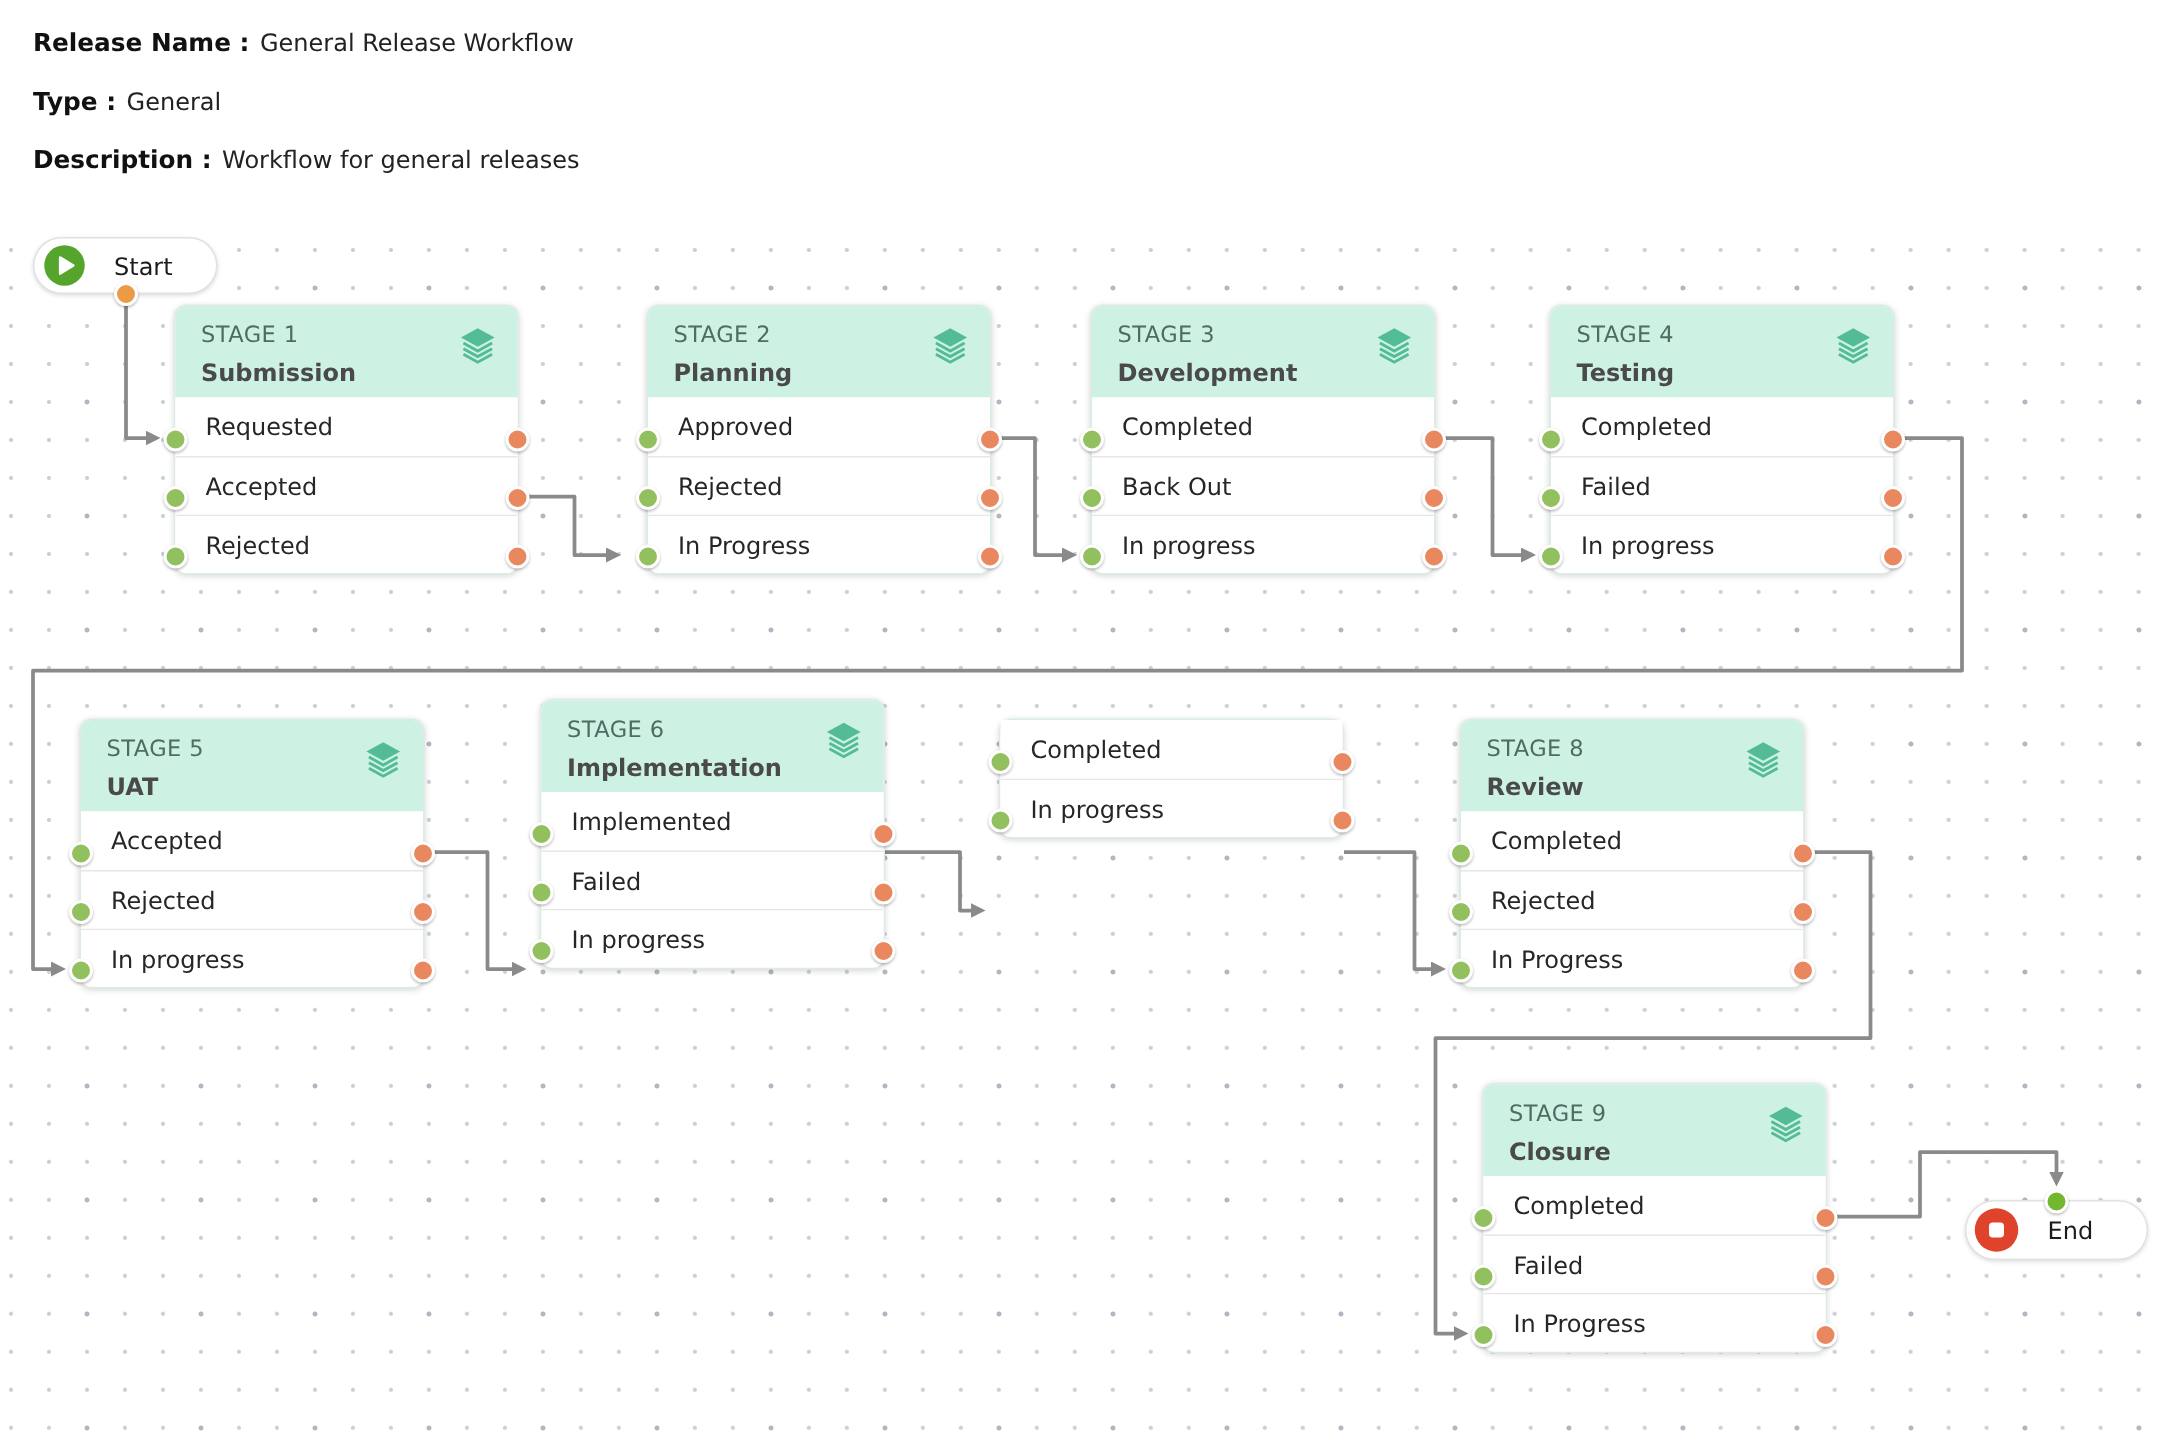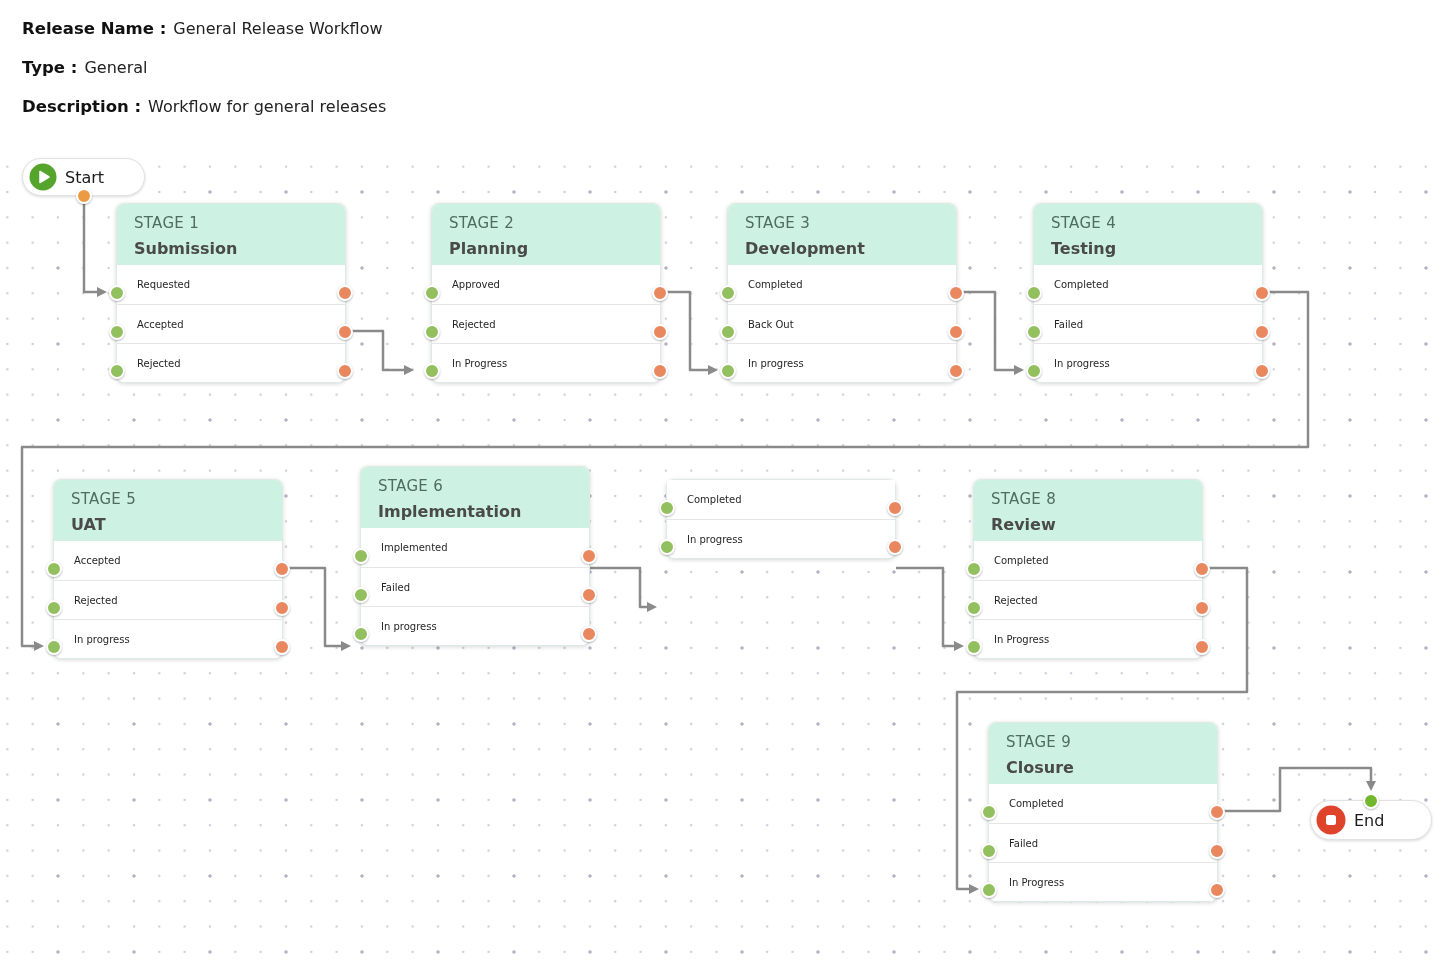--- a/index.html
+++ b/index.html
@@ -24,44 +24,44 @@
   }
   .edges{position:absolute;left:0;top:0;pointer-events:none;}
   .edge{fill:none;stroke:var(--connector,#8a8a8a);stroke-width:2.5px;stroke-linejoin:round;}
   
   .stage{
     position:absolute;width:230px;background:#fff;border:1px solid #dcece4;border-radius:8px;
     box-shadow:0 1px 4px rgba(0,0,0,.16);box-sizing:border-box;
   }
   .stage-header{
     height:61px;background:var(--stage-header-bg,#cdf2e4);border-radius:7px 7px 0 0;
-    display:flex;justify-content:space-between;padding:6px 13px 0 17px;box-sizing:border-box;flex-direction:column;
+    display:flex;justify-content:space-between;padding:6px 13px 0 17px;box-sizing:border-box;
   }
   .stage-label{font-size:15px;line-height:26px;color:var(--stage-label-text,#4d6d62);letter-spacing:.3px;}
   .stage-name{font-size:16px;line-height:25px;font-weight:bold;color:var(--stage-name-text,#4a4a4a);}
   .stage-icon{color:var(--layers-icon,#54bc95);margin-top:6px;}
   .status-row{
     position:relative;height:39px;display:flex;align-items:center;padding-left:20px;background:#fff;
     border-top:1px solid #e6e6e6;box-sizing:border-box;
   }
   .status-row:first-child{border-top:none;}
   .status-row:last-child{border-radius:0 0 7px 7px;}
-  .status-label{font-size:10px;color:var(--status-text,#262626);}
+  .status-label{font-size:16px;color:var(--status-text,#262626);}
   
   .port{
     position:absolute;width:12px;height:12px;border-radius:50%;
     border:2px solid #fff;box-shadow:0 1px 2px rgba(0,0,0,.28);box-sizing:content-box;
   }
   .status-row .port{top:50%;}
   .port-left{left:-8px;background:var(--input-port,#93c05e);}
   .port-right{right:-8px;background:var(--output-port,#e9885f);}
   
   .cap{
     position:absolute;height:38px;background:#fff;border:1px solid #e2e2e2;border-radius:20px;
-    box-shadow:0 1px 3px rgba(0,0,0,.15);display:flex;align-items:center;gap:8px;
+    box-shadow:0 1px 3px rgba(0,0,0,.15);display:flex;align-items:center;gap:19px;
     padding:0 16px 0 6px;box-sizing:border-box;
   }
   .cap .node-label{font-size:16px;color:#1b1b1b;}
   .start-node{left:22px;top:13px;width:123px;}
   .start-node .node-icon{color:var(--play-icon-bg,#55a52c);display:flex;}
   .start-node .port{left:calc(50% - 8px);bottom:-9px;background:var(--start-port,#eb9b43);}
   .end-node{left:1310px;top:655px;width:122px;height:40px;padding-left:5px;}
   .end-node .node-icon{color:var(--stop-icon-bg,#e0432c);display:flex;}
   .end-node .port{left:calc(50% - 8px);top:-8px;background:var(--end-port,#72b72e);}
 </style>

